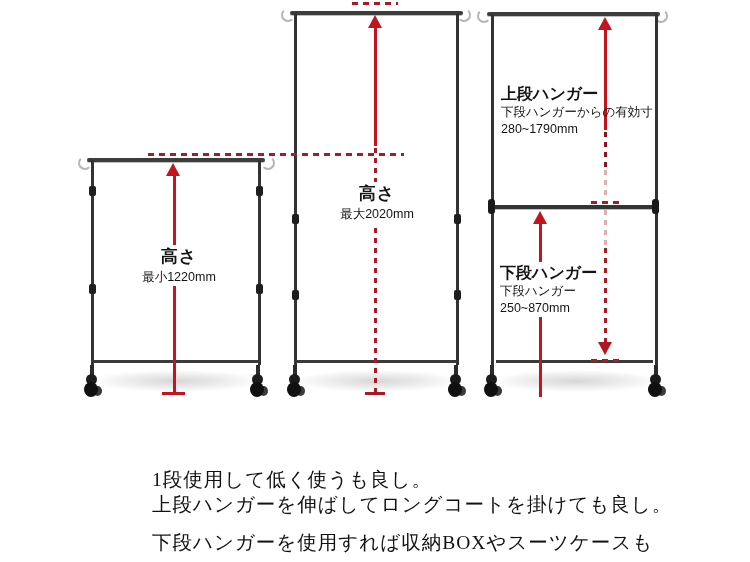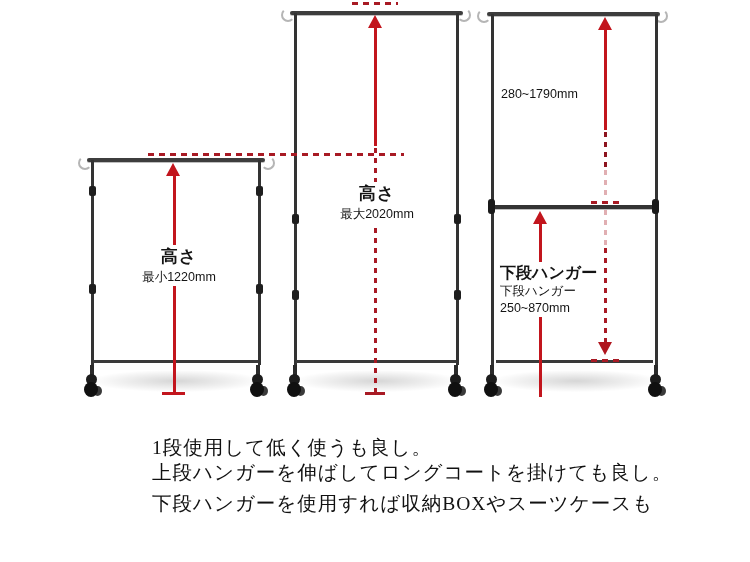--- a/index.html
+++ b/index.html
@@ -39,23 +39,23 @@
   .ann{position:absolute;color:#141414;z-index:6;line-height:1.15;}
   .ann.center{text-align:center;}
   .ann.whitebg{background:#ffffff;padding:2px 3px;}
   .ann .t{font-weight:bold;font-size:17px;letter-spacing:1px;}
   .ann .t.sm{font-size:16px;letter-spacing:0;}
   .ann .v{font-size:12.5px;margin-top:3px;white-space:nowrap;}
   .ann .v.tight{margin-top:2px;}
 
   
   .desc{position:absolute;left:152px;top:436px;color:#111111;font-family:"Liberation Serif","DejaVu Serif",serif;font-size:19.5px;letter-spacing:1px;z-index:6;}
-  .dline{height:24px;line-height:24px;white-space:nowrap;}
+  .dline{height:24px;line-height:24px;white-space:nowrap;margin-top:32px;}
   .dline.g1{margin-top:1px;}
-  .dline.g2{margin-top:7px;}
+  .dline.g2{margin-top:14px;}
 </style>
 </head>
 <body>
 
 <div class="page">
 
   <div class="layer">
     <div class="shadow abs" style="left:68px;top:367px;width:217px;"></div>
     <div class="hook l" style="left:78px;top:156px;"></div>
     <div class="hook r" style="left:261px;top:156px;"></div>
@@ -164,20 +164,22 @@
     <div class="t">高さ</div>
     <div class="v">最小1220mm</div>
   </div>
 
   <div class="ann center whitebg" style="left:324px;top:182px;width:100px;">
     <div class="t">高さ</div>
     <div class="v">最大2020mm</div>
   </div>
 
   <div class="ann" style="left:501px;top:85px;">
+    <div class="t sm">上段ハンガー</div>
+    <div class="v tight">下段ハンガーからの有効寸</div>
     <div class="v tight">280~1790mm</div>
   </div>
 
   <div class="ann whitebg" style="left:497px;top:262px;">
     <div class="t sm">下段ハンガー</div>
     <div class="v tight">下段ハンガー</div>
     <div class="v tight">250~870mm</div>
   </div>
 
   <div class="desc">

